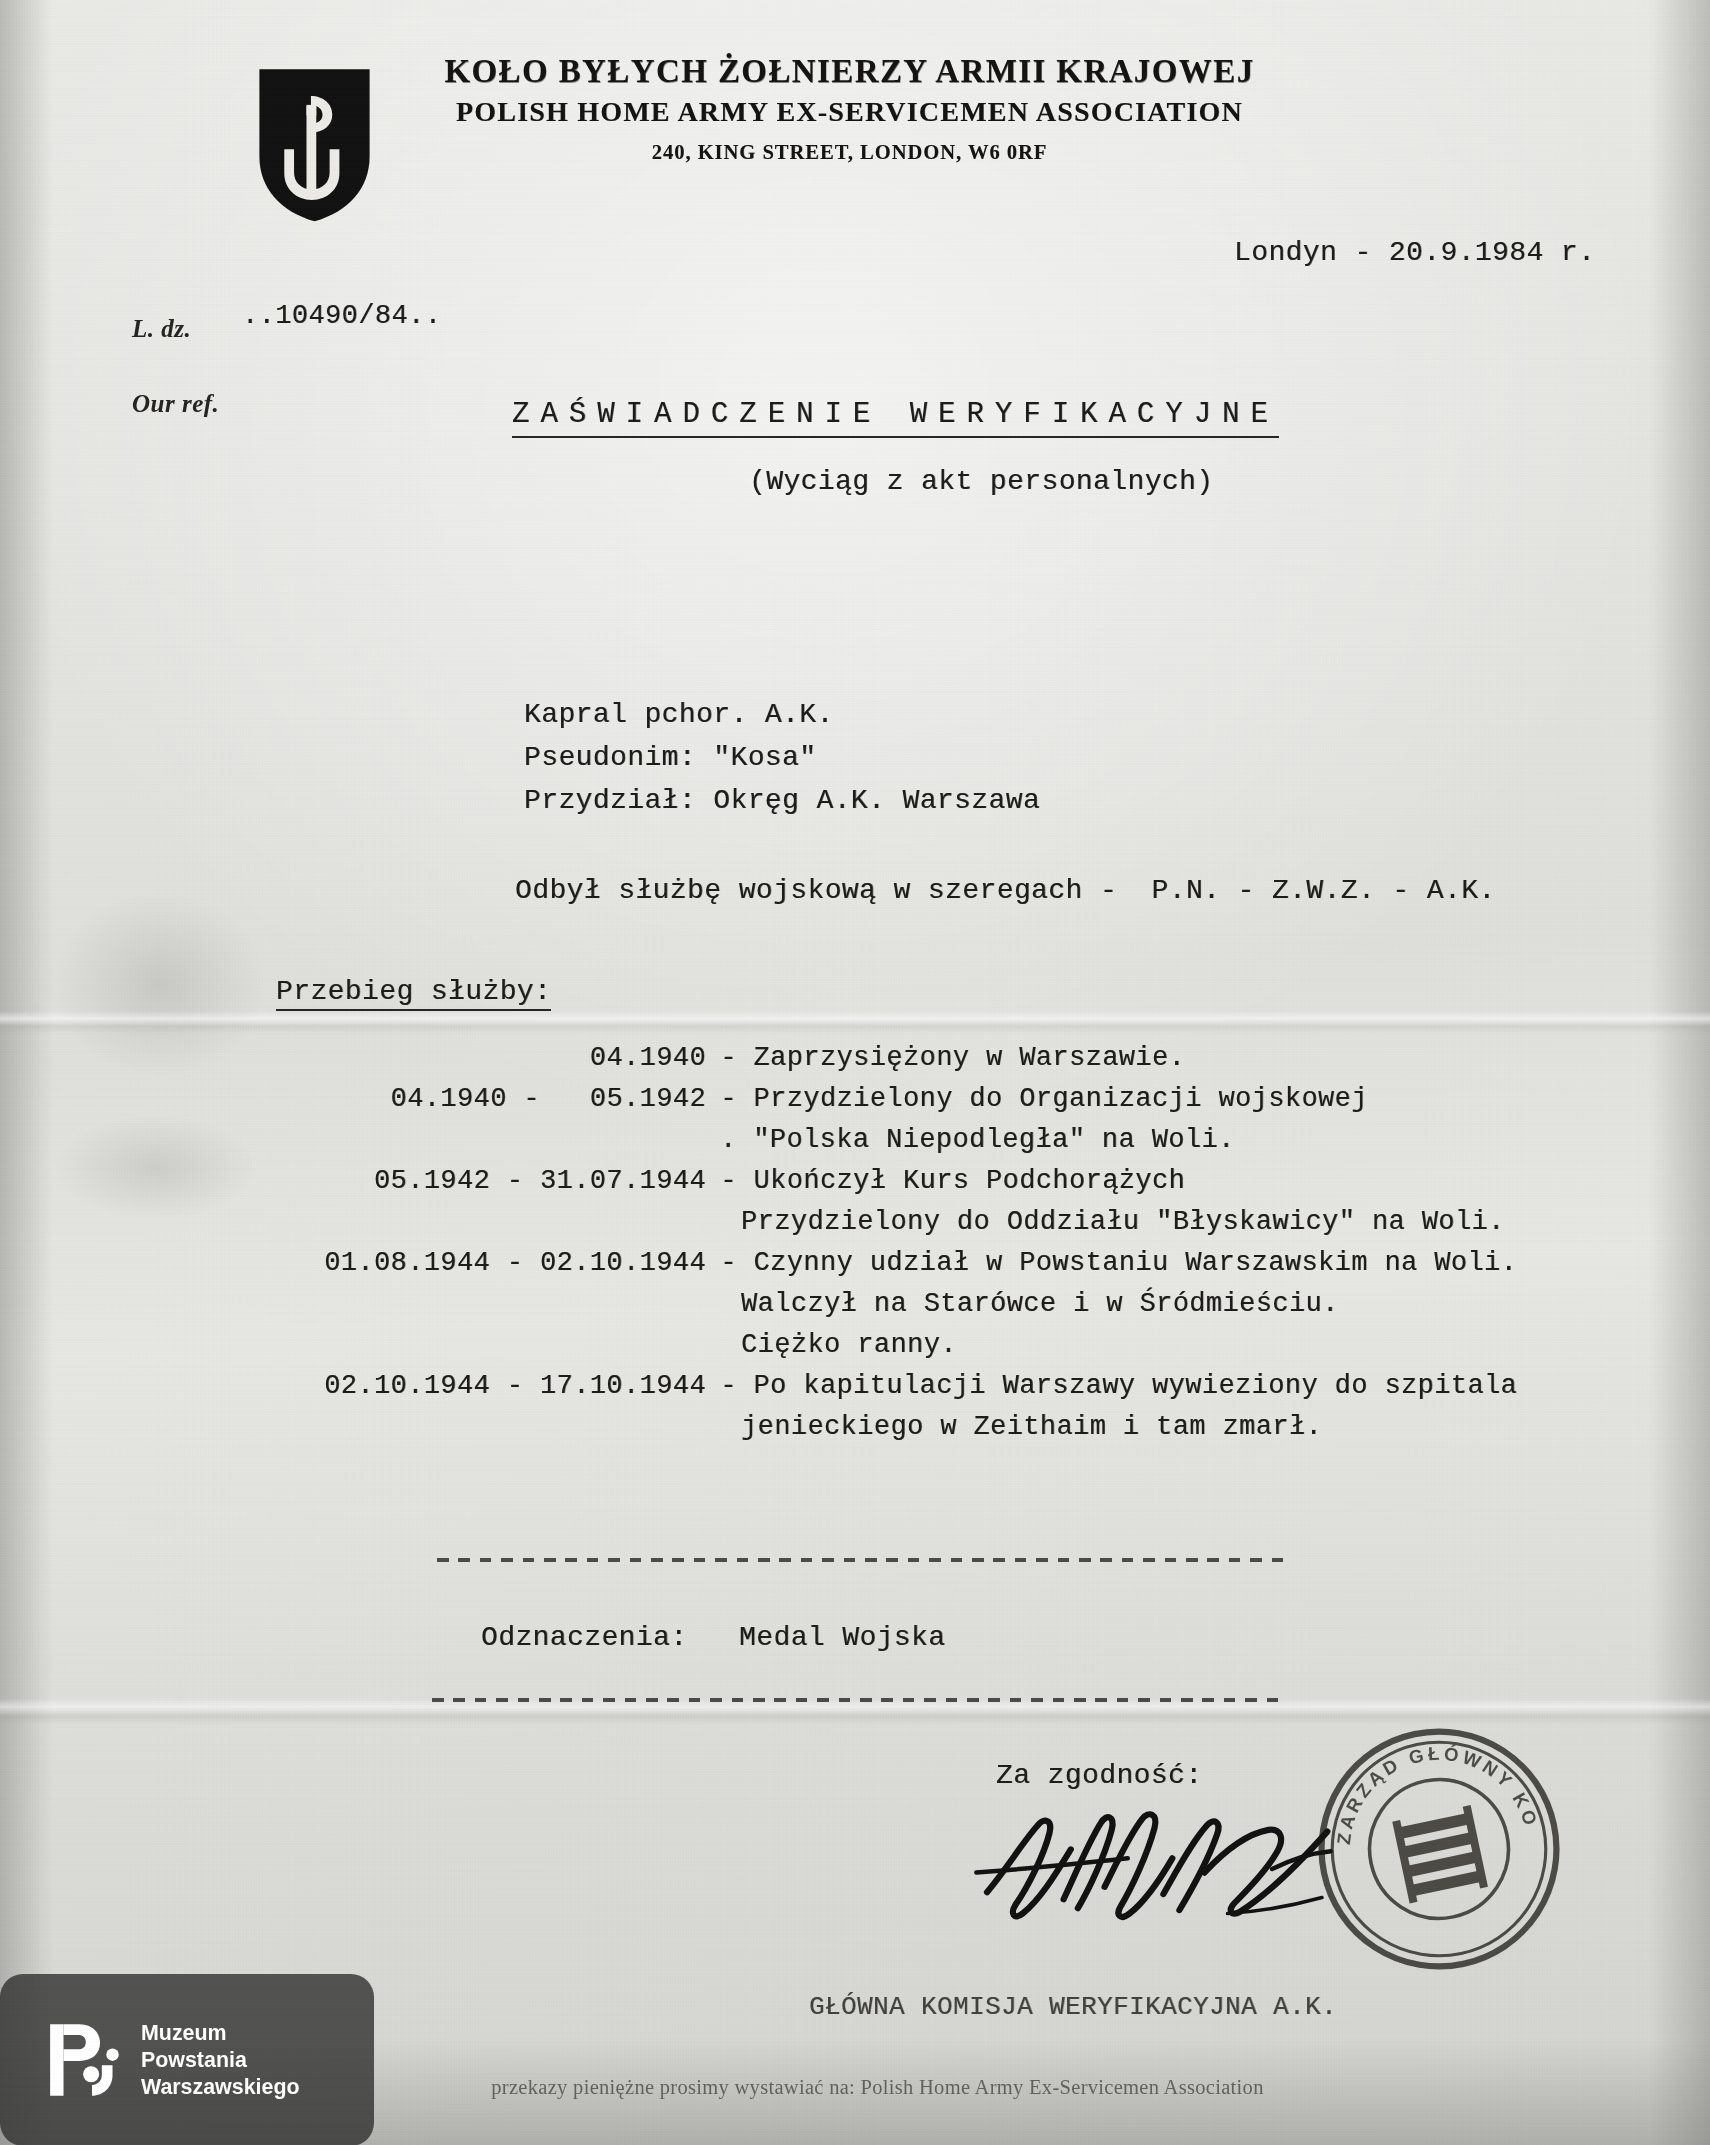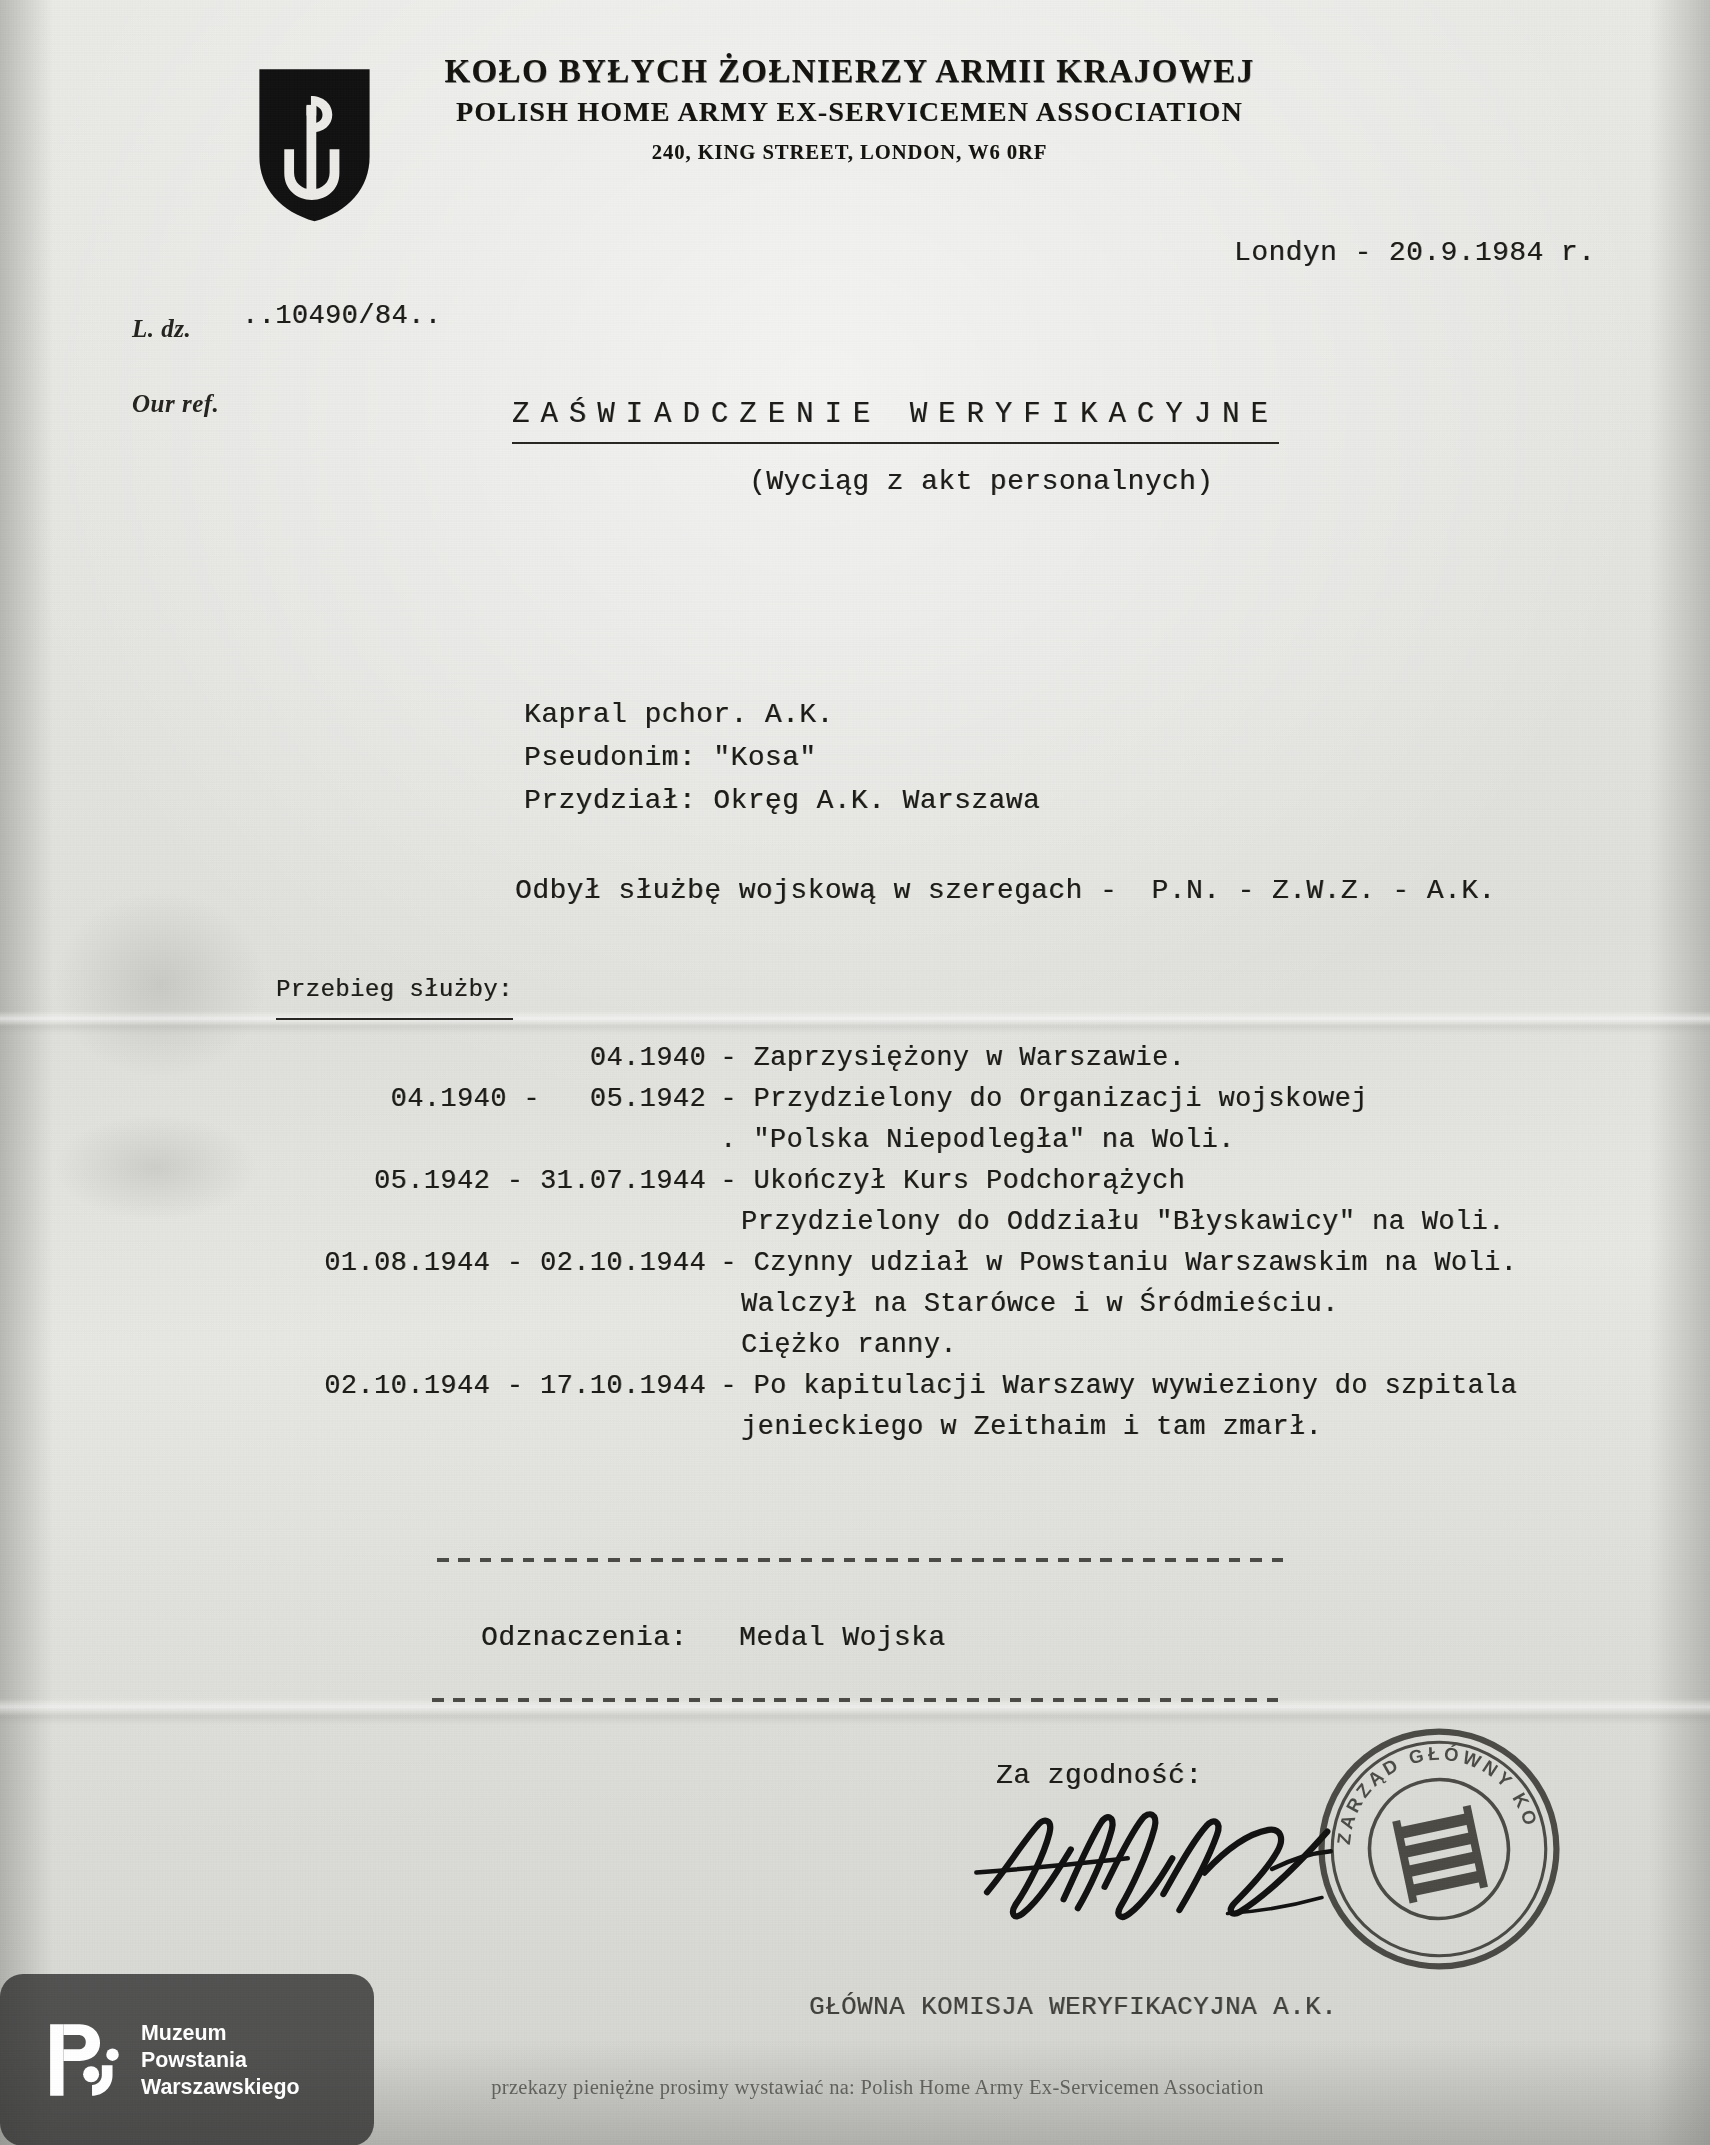--- a/index.html
+++ b/index.html
@@ -59,30 +59,30 @@
   #datum{position:absolute;left:1234px;top:237px;font-size:28px;}
 
   #ref-pl{position:absolute;left:132px;top:303px;font-family:"Liberation Serif",serif;
     font-style:italic;font-weight:bold;font-size:25px;color:#24231f;letter-spacing:0.5px;margin-top:12px;}
   #ref-num{position:absolute;left:242px;top:301px;font-size:27px;}
   #ref-en{position:absolute;left:132px;top:390px;font-family:"Liberation Serif",serif;
     font-style:italic;font-weight:bold;font-size:25px;color:#24231f;letter-spacing:0.5px;}
 
   
   #doc-title{position:absolute;left:512px;top:398px;font-size:29px;letter-spacing:11px;
-    border-bottom:2.2px solid #262522;padding-bottom:11px;}
+    border-bottom:2.2px solid #262522;padding-bottom:5px;}
   #doc-subtitle{position:absolute;left:749px;top:466px;font-size:28px;}
 
   
   #person-line{position:absolute;left:524px;top:569px;font-size:28px;}
   #rank-block{position:absolute;left:524px;top:693px;font-size:28px;line-height:43px;}
   #service-decl{position:absolute;left:515px;top:875px;font-size:28px;}
 
-  #record-head{position:absolute;left:276px;top:976px;font-size:24px;
-    border-bottom:2.2px solid #262522;padding-bottom:15px;}
+  #record-head{position:absolute;left:276px;top:976px;font-size:28px;
+    border-bottom:2.2px solid #262522;padding-bottom:2px;}
 
   
   #record{position:absolute;left:278px;top:1038px;font-size:27px;line-height:41px;}
   .rec-row{display:flex;}
   .rec-date{width:428px;text-align:right;flex:0 0 428px;}
   .rec-text{padding-left:14.3px;}
   .rec-cont{padding-left:442px;}
   .rec-cont2{padding-left:463px;}
 
   

